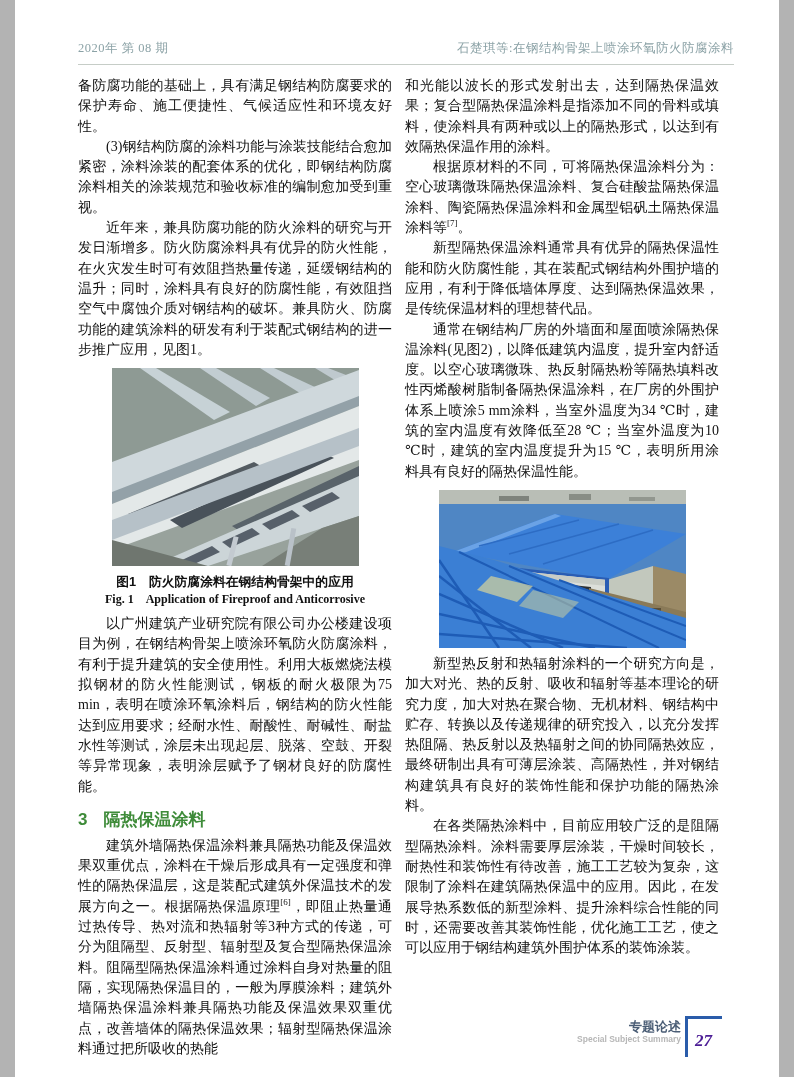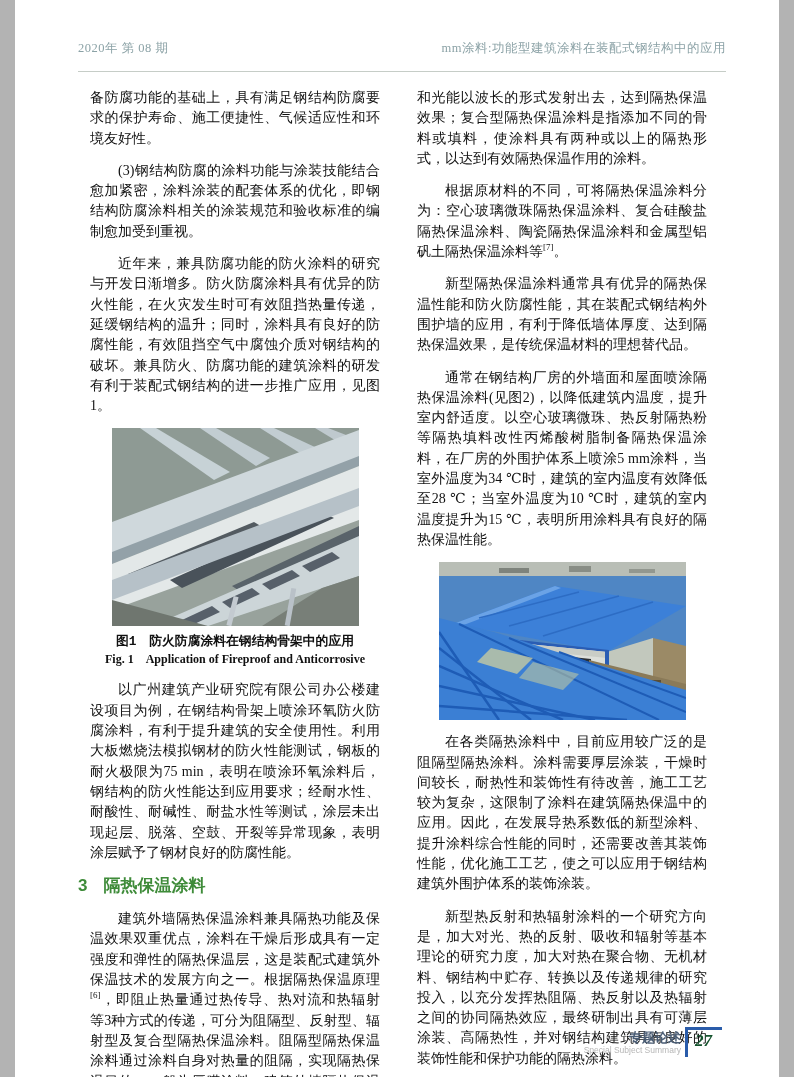--- a/index.html
+++ b/index.html
@@ -1,60 +1,60 @@
 <!DOCTYPE html>
 <html><head>
 <meta charset="utf-8">
 <style>
   html,body{margin:0;padding:0;background:#b3b3b3;}
   .canvas{position:relative;width:794px;height:1077px;background:#ffffff;overflow:hidden;
           font-family:"Liberation Serif","DejaVu Serif",serif;color:#111;}
   .edge{position:absolute;top:0;height:100%;width:15px;background:#b3b3b3;}
   .edge.left{left:0;} .edge.right{right:0;}
 
-  .pageheader{position:absolute;left:78px;right:68px;top:40px;display:flex;
+  .pageheader{position:absolute;left:78px;right:60px;top:40px;display:flex;
               justify-content:space-between;align-items:flex-end;
               font-size:12.5px;letter-spacing:.5px;color:#8ba2a6;
-              border-bottom:1px solid #c6cdc7;padding-bottom:14px;}
+              border-bottom:1px solid #c6cdc7;padding-bottom:7px;}
 
   .col{position:absolute;top:76px;width:314px;font-size:14px;line-height:20.3px;
        text-align:justify;}
   .col.leftcol{left:78px;} .col.rightcol{left:405px;}
-  .col p{margin:12px;text-indent:2em;}
+  .col p{margin:0;text-indent:2em;}
   .col p.cont{text-indent:0;}
   sup.ref{font-size:9px;line-height:0;vertical-align:super;}
 
   .fig{width:247px;margin:8px auto 6px;display:block;}
   .fig svg{display:block;width:100%;height:100%;}
   .figcap{text-align:center;font-weight:bold;margin:0 0 6px 0;}
-  .figcap .zh{font-size:12.8px;line-height:19px;font-family:Liberation Mono, monospace;}
+  .figcap .zh{font-size:12.8px;line-height:19px;font-family:Liberation Sans, sans-serif;}
   .figcap .en{font-size:12px;line-height:17px;font-family:"Liberation Serif",serif;}
 
   .sec-h{margin:12px 0 5px 0;color:#3e8b39;font-size:17px;font-weight:bold;
          font-family:"Liberation Sans","DejaVu Sans",sans-serif;line-height:22px;}
   .sec-h .no{margin-right:16px;}
 
   .pagefooter{position:absolute;right:72px;bottom:20px;display:flex;align-items:flex-start;}
   .f-labels{text-align:right;margin-top:3px;font-family:"Liberation Sans","DejaVu Sans",sans-serif;}
   .f-zh{font-size:13px;font-weight:bold;color:#4a5d75;line-height:15px;}
-  .f-en{font-size:8.5px;color:#b7b7b7;line-height:11px;}
+  .f-en{font-size:8.5px;color:#b7b7b7;line-height:11px;font-weight:bold;}
   .f-page{margin-left:4px;border-top:3px solid #2a5caa;border-left:3px solid #2a5caa;
-          padding:1px 10px 6px 7px;color:#14532d;font-style:italic;font-weight:bold;
+          padding:12px 10px 6px 7px;color:#4c1d95;font-style:italic;font-weight:bold;
           font-size:17px;font-family:"Liberation Serif",serif;line-height:20px;}
 </style>
 </head>
 <body>
 
 <div class="canvas">
   <div class="edge left"></div>
   <div class="edge right"></div>
 
   <div class="pageheader">
     <span>2020年  第 08 期</span>
-    <span>mm涂料:功能型建筑涂料在装配式钢结构中的应用</span>
+    <span>石楚琪等:在钢结构骨架上喷涂环氧防火防腐涂料</span>
   </div>
 
   <div class="col leftcol">
     <p class="cont">备防腐功能的基础上，具有满足钢结构防腐要求的保护寿命、施工便捷性、气候适应性和环境友好性。</p>
     <p>(3)钢结构防腐的涂料功能与涂装技能结合愈加紧密，涂料涂装的配套体系的优化，即钢结构防腐涂料相关的涂装规范和验收标准的编制愈加受到重视。</p>
     <p>近年来，兼具防腐功能的防火涂料的研究与开发日渐增多。防火防腐涂料具有优异的防火性能，在火灾发生时可有效阻挡热量传递，延缓钢结构的温升；同时，涂料具有良好的防腐性能，有效阻挡空气中腐蚀介质对钢结构的破坏。兼具防火、防腐功能的建筑涂料的研发有利于装配式钢结构的进一步推广应用，见图1。</p>
 
     <div class="fig" style="height:198px;">
       <svg viewBox="0 0 247 198" preserveAspectRatio="none">
         <rect width="247" height="198" fill="#98a29c"></rect>
@@ -146,22 +146,22 @@
         <line x1="0" y1="144" x2="188" y2="158" stroke="#1e5cb6" stroke-width="2.5"></line>
         <line x1="20" y1="62" x2="220" y2="158" stroke="#1e5cb6" stroke-width="2"></line>
         <line x1="70" y1="76" x2="247" y2="150" stroke="#1e5cb6" stroke-width="2"></line>
         <line x1="120" y1="90" x2="247" y2="136" stroke="#1e5cb6" stroke-width="2"></line>
 
         <polygon points="52,86 94,96 78,112 38,100" fill="#cfcf9f" opacity="0.75"></polygon>
         <polygon points="94,100 140,112 124,128 80,116" fill="#c9cd9e" opacity="0.55"></polygon>
       </svg>
     </div>
 
+    <p>新型热反射和热辐射涂料的一个研究方向是，加大对光、热的反射、吸收和辐射等基本理论的研究力度，加大对热在聚合物、无机材料、钢结构中贮存、转换以及传递规律的研究投入，以充分发挥热阻隔、热反射以及热辐射之间的协同隔热效应，最终研制出具有可薄层涂装、高隔热性，并对钢结构建筑具有良好的装饰性能和保护功能的隔热涂料。</p>
     <p>在各类隔热涂料中，目前应用较广泛的是阻隔型隔热涂料。涂料需要厚层涂装，干燥时间较长，耐热性和装饰性有待改善，施工工艺较为复杂，这限制了涂料在建筑隔热保温中的应用。因此，在发展导热系数低的新型涂料、提升涂料综合性能的同时，还需要改善其装饰性能，优化施工工艺，使之可以应用于钢结构建筑外围护体系的装饰涂装。</p>
-    <p>新型热反射和热辐射涂料的一个研究方向是，加大对光、热的反射、吸收和辐射等基本理论的研究力度，加大对热在聚合物、无机材料、钢结构中贮存、转换以及传递规律的研究投入，以充分发挥热阻隔、热反射以及热辐射之间的协同隔热效应，最终研制出具有可薄层涂装、高隔热性，并对钢结构建筑具有良好的装饰性能和保护功能的隔热涂料。</p>
   </div>
 
   <div class="pagefooter">
     <div class="f-labels">
       <div class="f-zh">专题论述</div>
       <div class="f-en">Special Subject Summary</div>
     </div>
     <div class="f-page">27</div>
   </div>
 </div>

